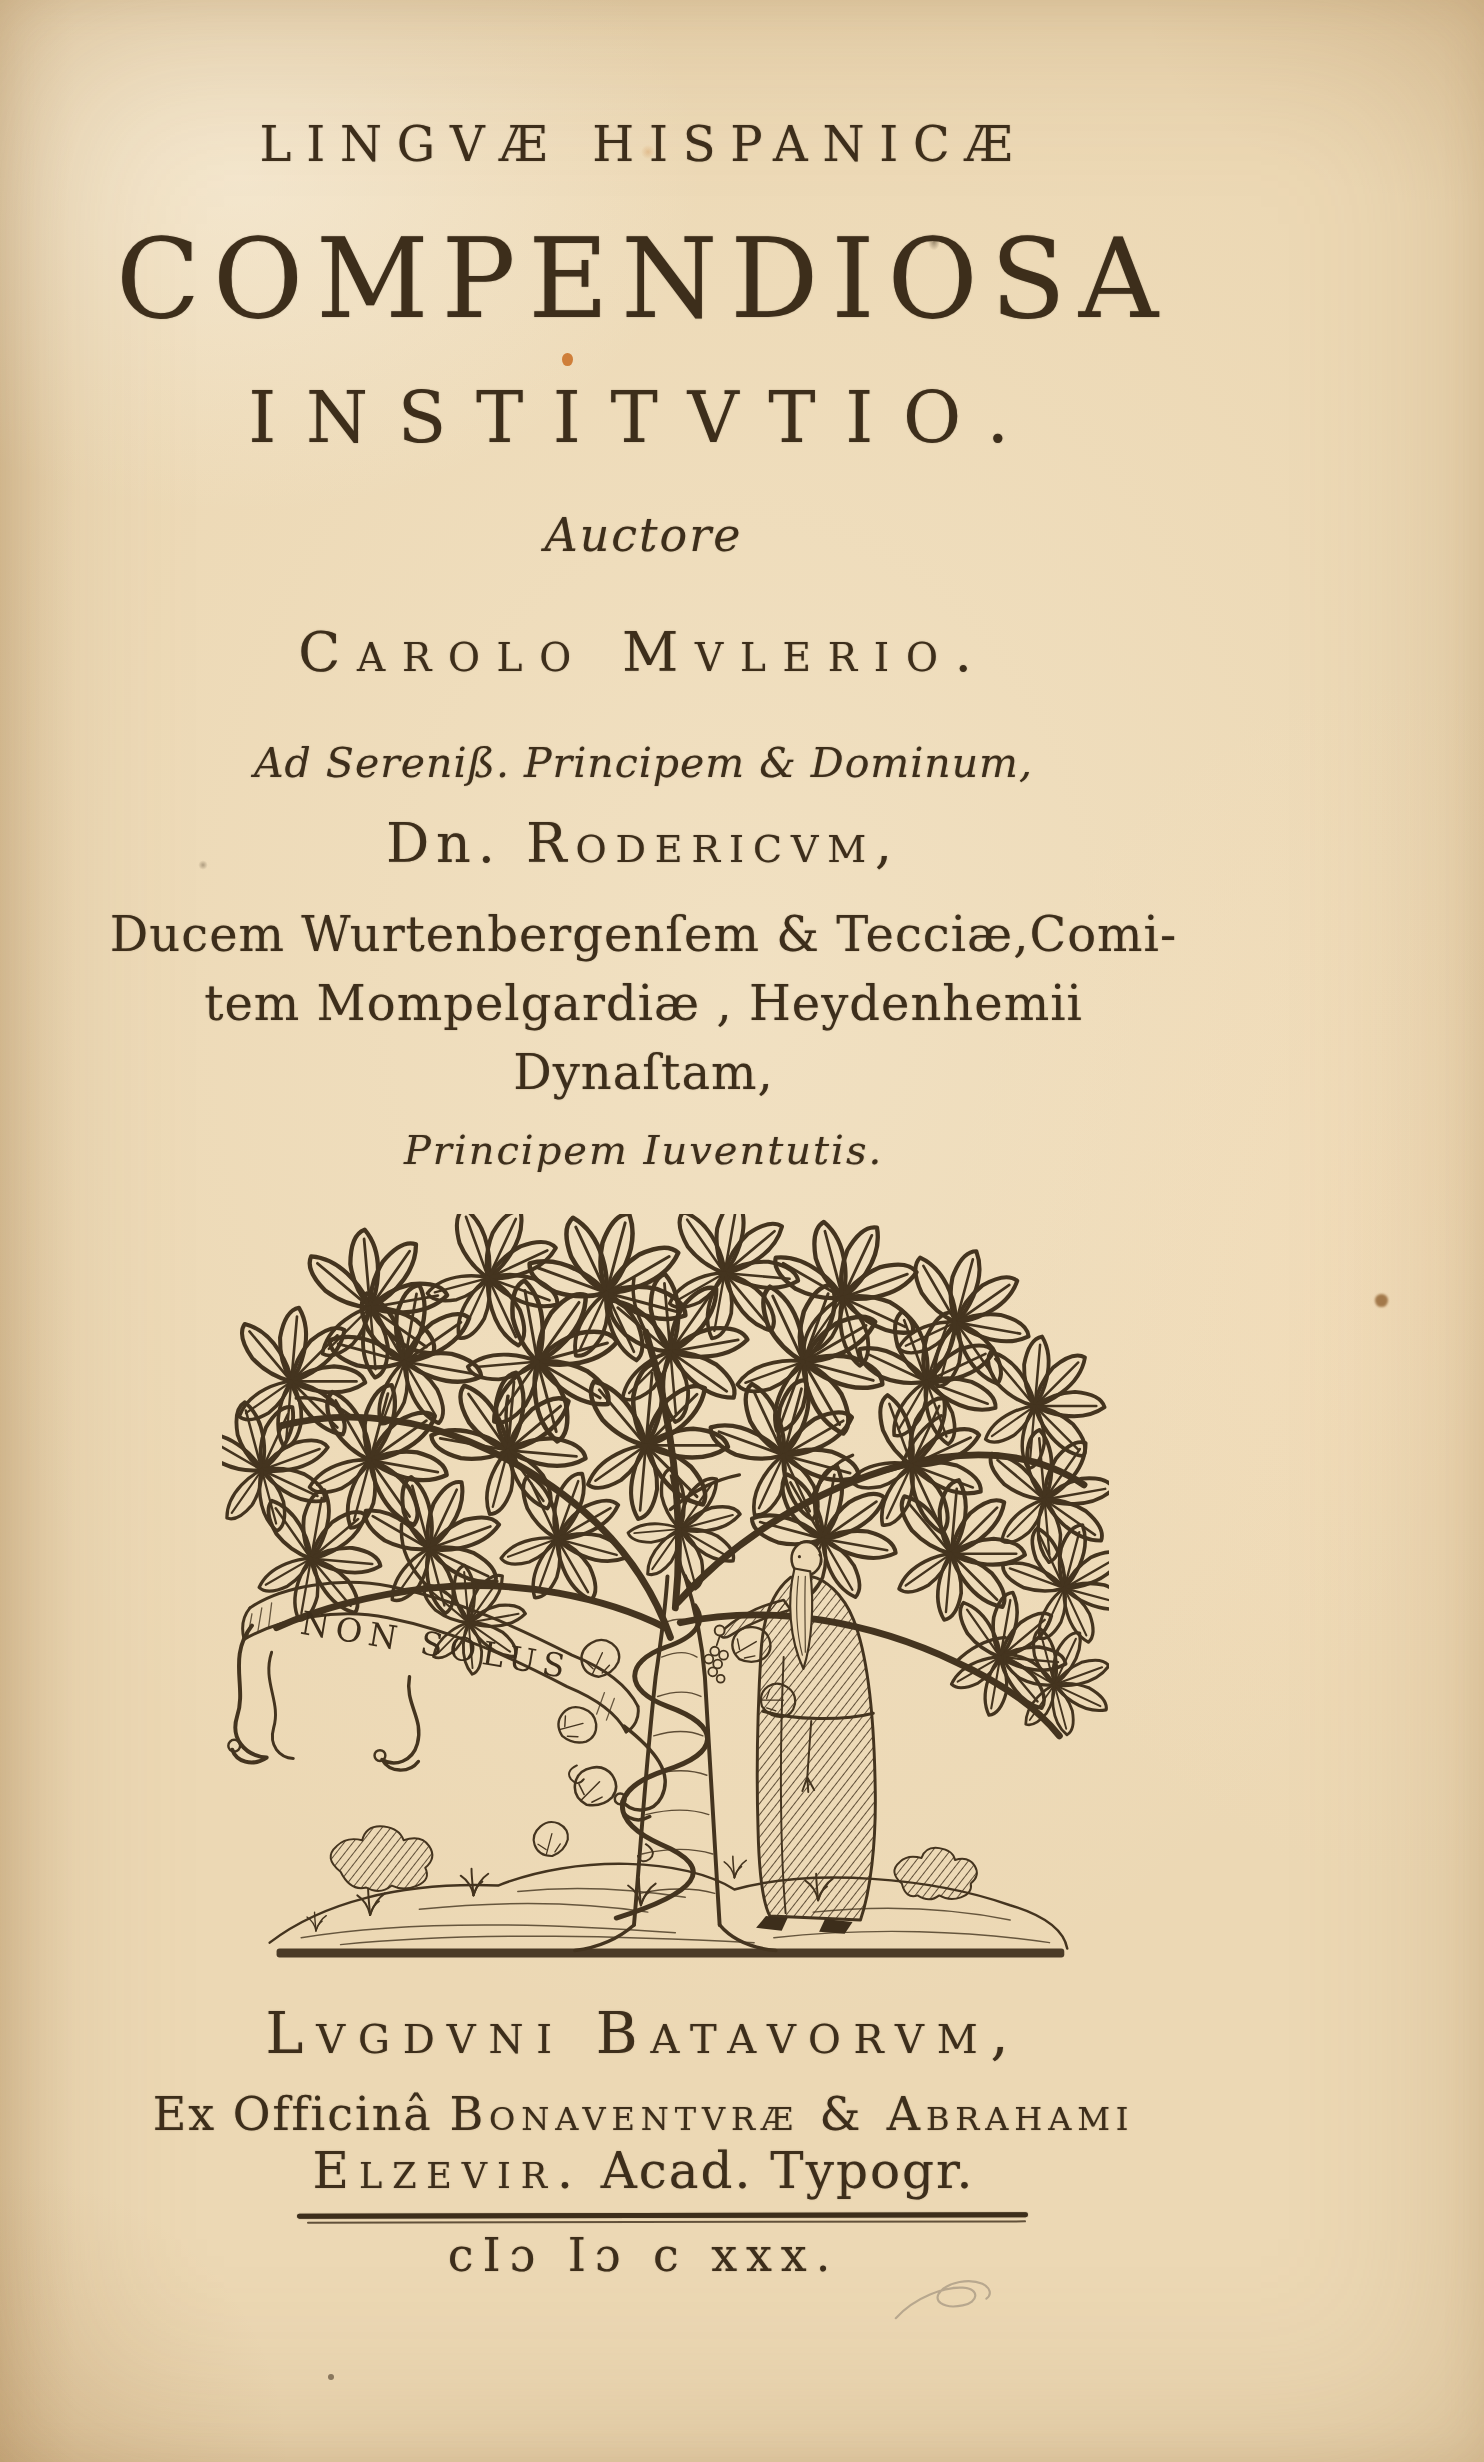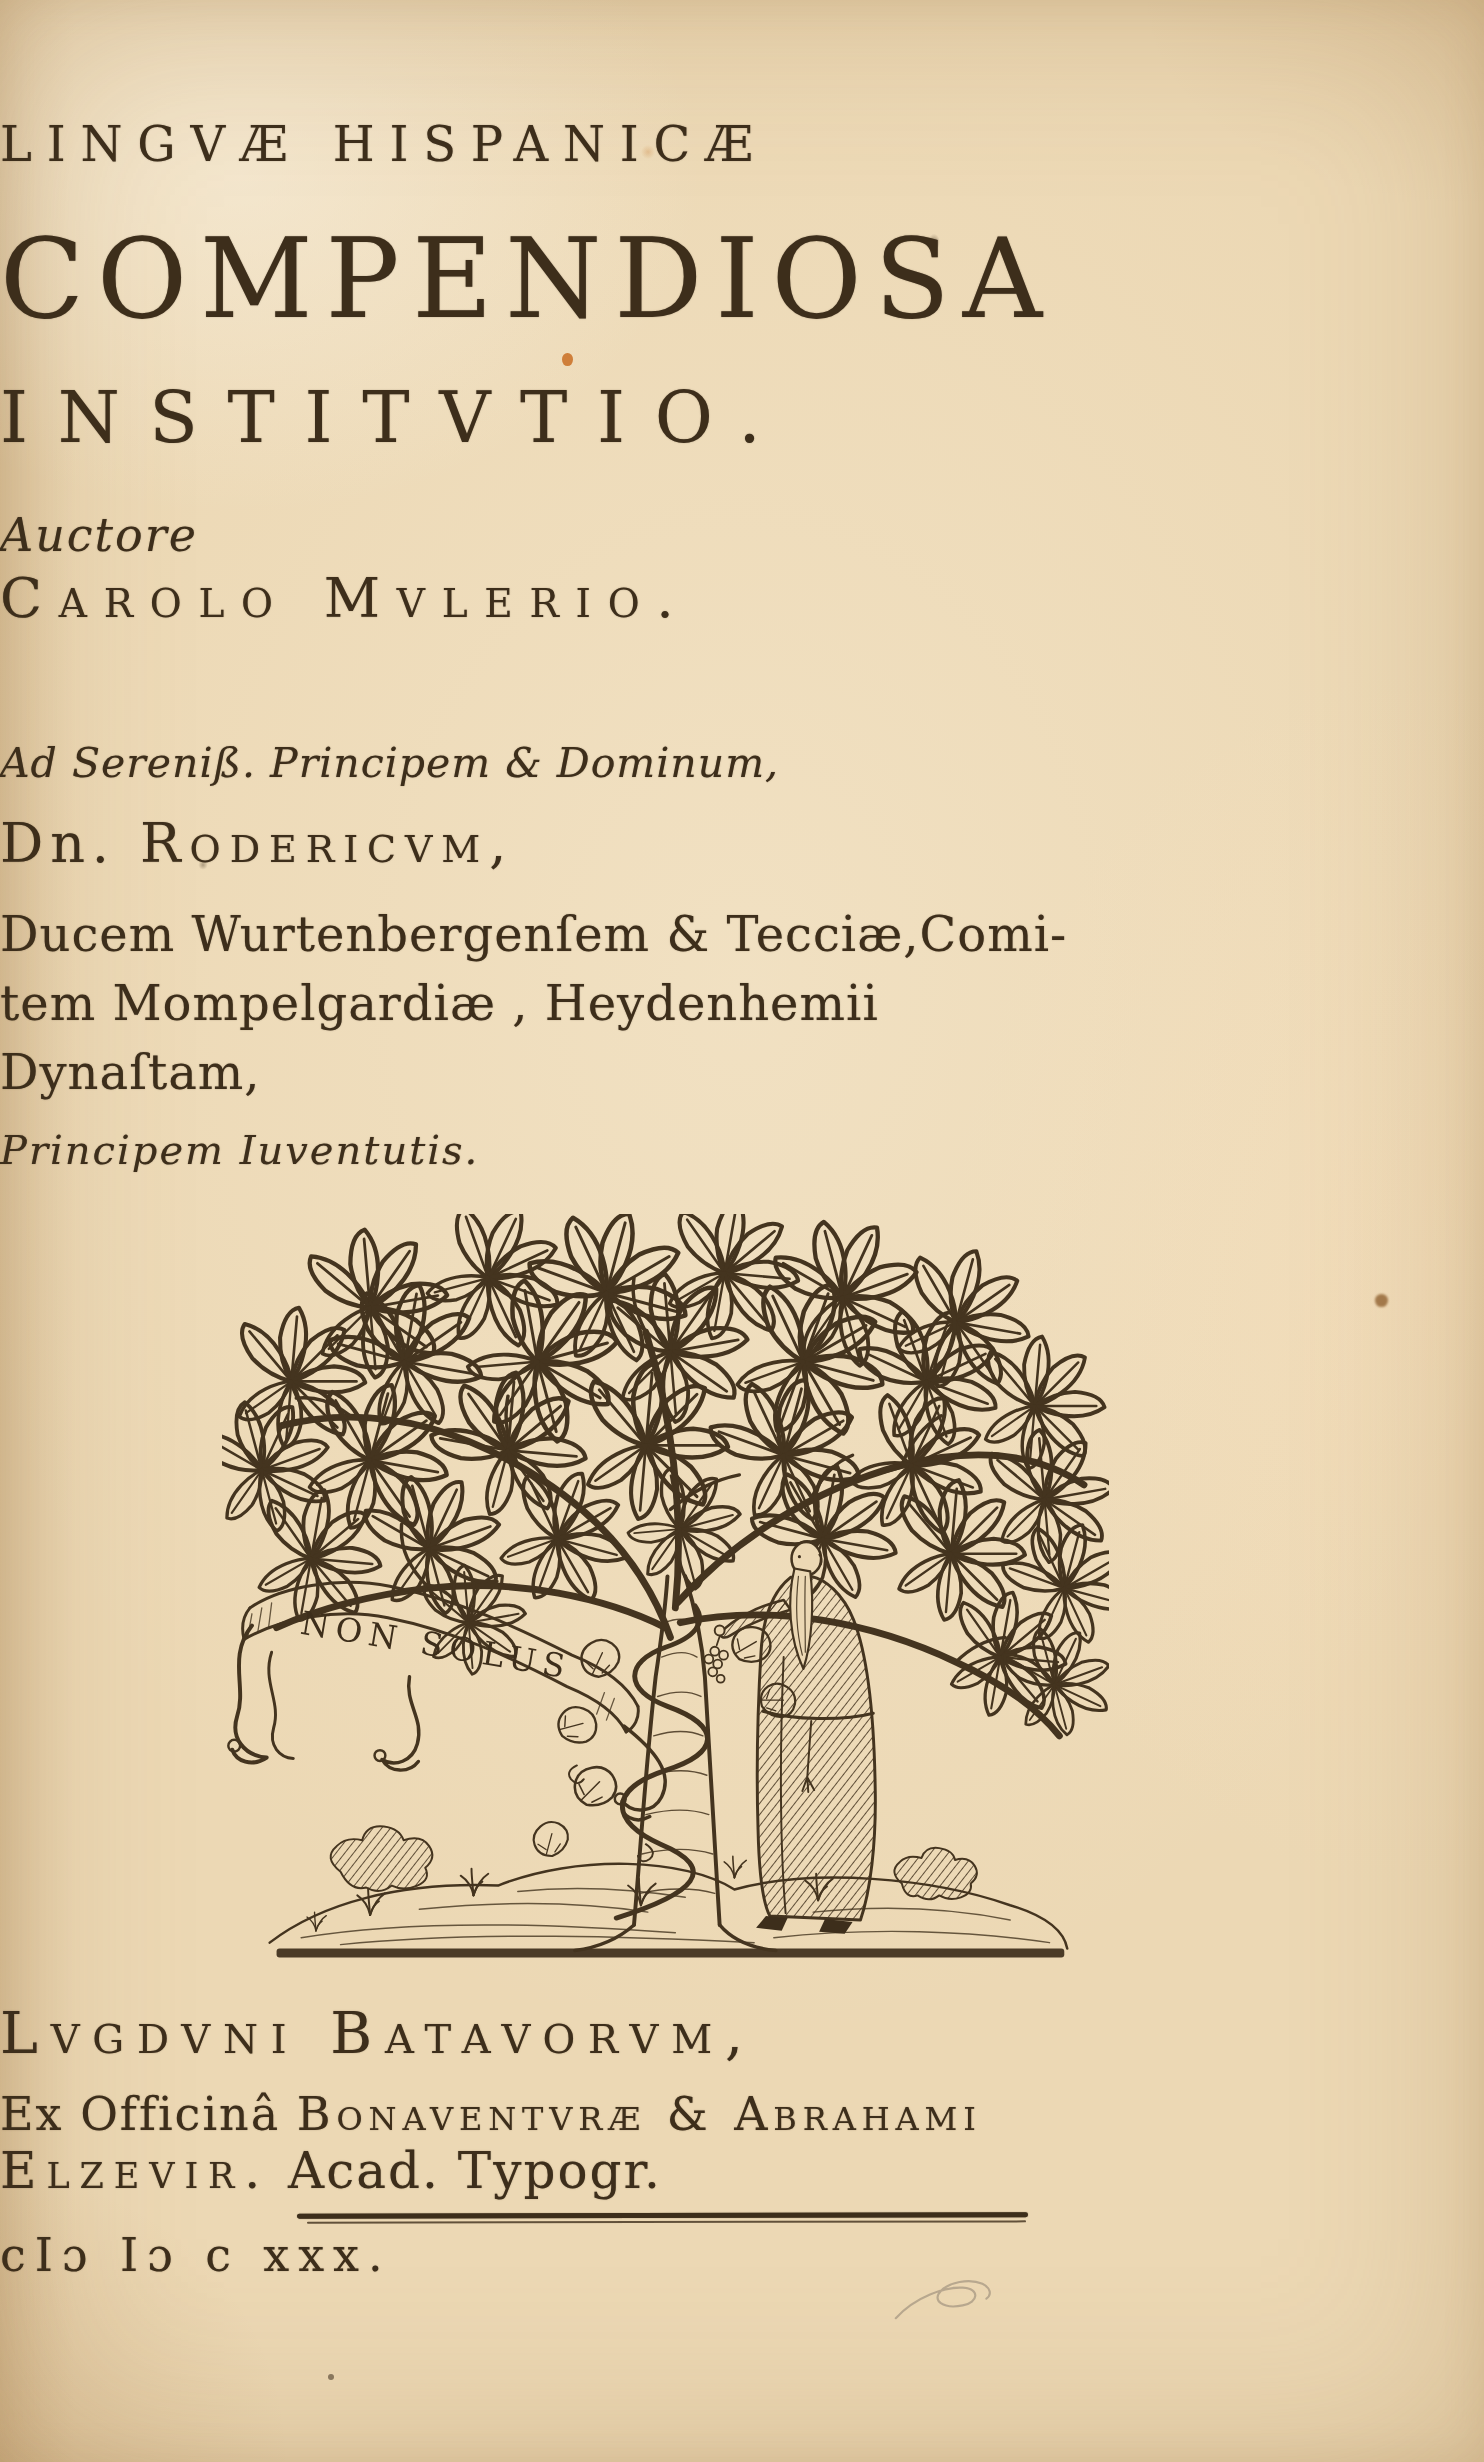--- a/index.html
+++ b/index.html
@@ -17,24 +17,25 @@
       radial-gradient(9.9px 13.8px at 934px 242px, rgba(70,52,30,.55), transparent 60%),
       radial-gradient(7.9px 7.9px  at 203px 865px, rgba(70,52,30,.45), transparent 60%),
       radial-gradient(11.8px 11.8px at 648px 152px, rgba(196,120,40,.35), transparent 60%),
       linear-gradient(90deg, rgba(140,95,45,.12), transparent 5%),
       linear-gradient(#ecd8b4,#ecd8b4);
     box-shadow: inset 0 0 187px rgba(151,112,60,.30), inset 0 0 43px rgba(151,112,60,.16);
     font-family:"DejaVu Serif", serif;
     color:#3d2e1b;
   }
   .line{
-    position:absolute; left:0; width:1271px; 
+    position:absolute; left:0; width:1271px; text-align:center;
     white-space:nowrap;
     color:#3d2e1b;
     text-shadow:0 0 1.2px rgba(61,46,27,.5);
+    padding-left:8px;
   }
   .caps       {font-size:48px;  letter-spacing:14.8px;}
   .main-title {font-size:110px; letter-spacing:12.8px;}
   .sub-title  {font-size:71px;  letter-spacing:29.6px;}
   .byline     {font-size:46px;  font-style:italic; letter-spacing:2px;}
   .author     {font-size:55px;  font-variant:small-caps; letter-spacing:16.7px;}
   .ital-ded   {font-size:41px;  font-style:italic; letter-spacing:1px;}
   .dn-line    {font-size:54px;  letter-spacing:6.9px;}
   .dn-line .sc{font-variant:small-caps; letter-spacing:8.9px;}
   .titles     {font-size:48px;  letter-spacing:1px;}
@@ -63,21 +64,21 @@
 </style>
 </head>
 <body>
 
 <div class="page">
 
   <div class="line caps" style="top:116px">LINGVÆ HISPANICÆ</div>
   <div class="line main-title" style="top:215px">COMPENDIOSA</div>
   <div class="line sub-title" style="top:376px">INSTITVTIO.</div>
   <div class="line byline" style="top:508px">Auctore</div>
-  <div class="line author" style="top:566px">Carolo Mvlerio.</div>
+  <div class="line author" style="top:620px">Carolo Mvlerio.</div>
 
   <div class="line ital-ded" style="top:739px">Ad Sereniß. Principem &amp; Dominum,</div>
   <div class="line dn-line" style="top:812px"><span>Dn. </span><span class="sc">Rodericvm,</span></div>
   <div class="line titles" style="top:906px">Ducem Wurtenbergenſem &amp; Tecciæ,Comi-</div>
   <div class="line titles" style="top:975px">tem Mompelgardiæ , Heydenhemii</div>
   <div class="line titles" style="top:1044px">Dynaſtam,</div>
   <div class="line ital-close" style="top:1127px">Principem Iuventutis.</div>
 
   <svg class="device" viewBox="0 0 900 782">
     <defs>

